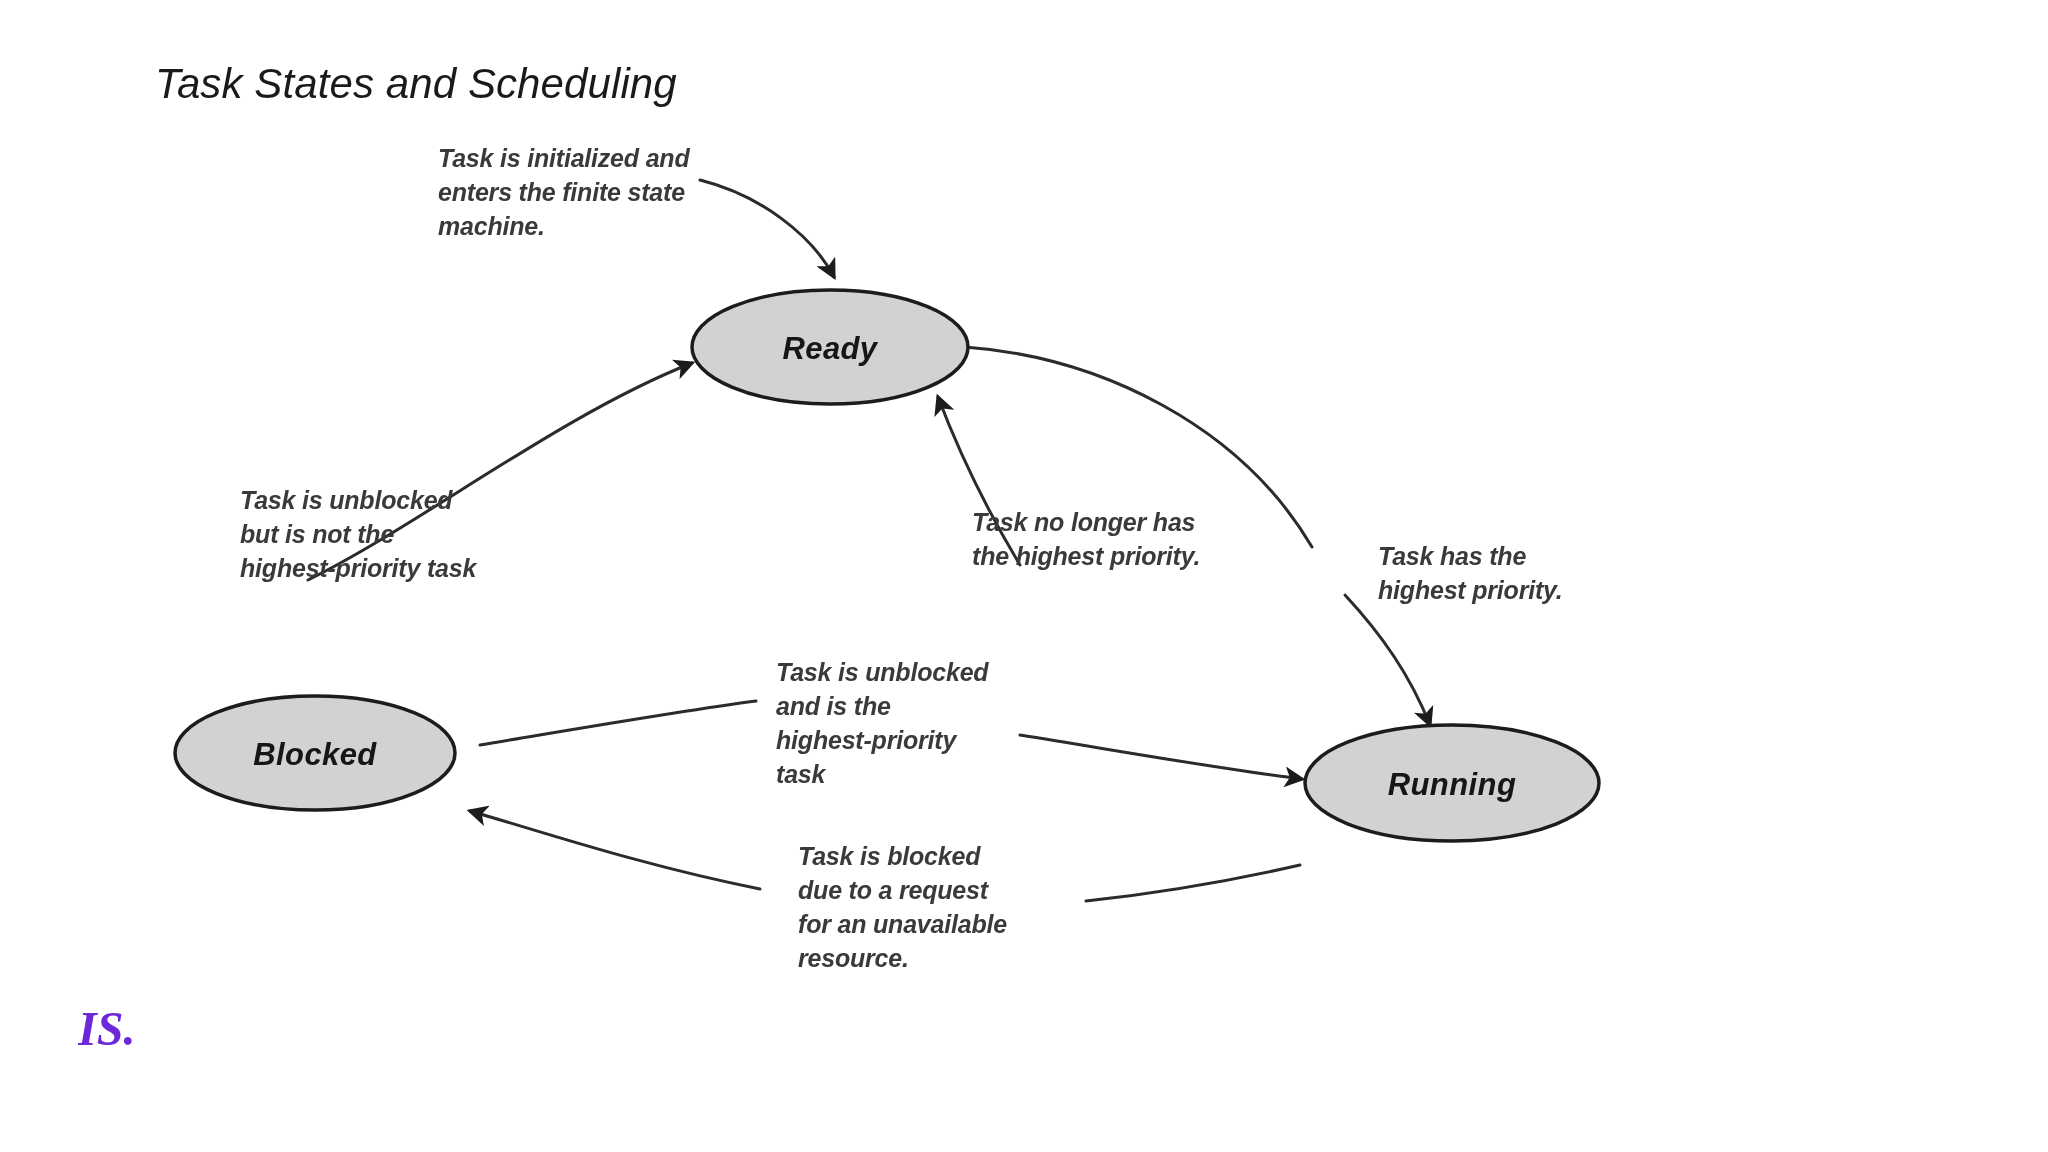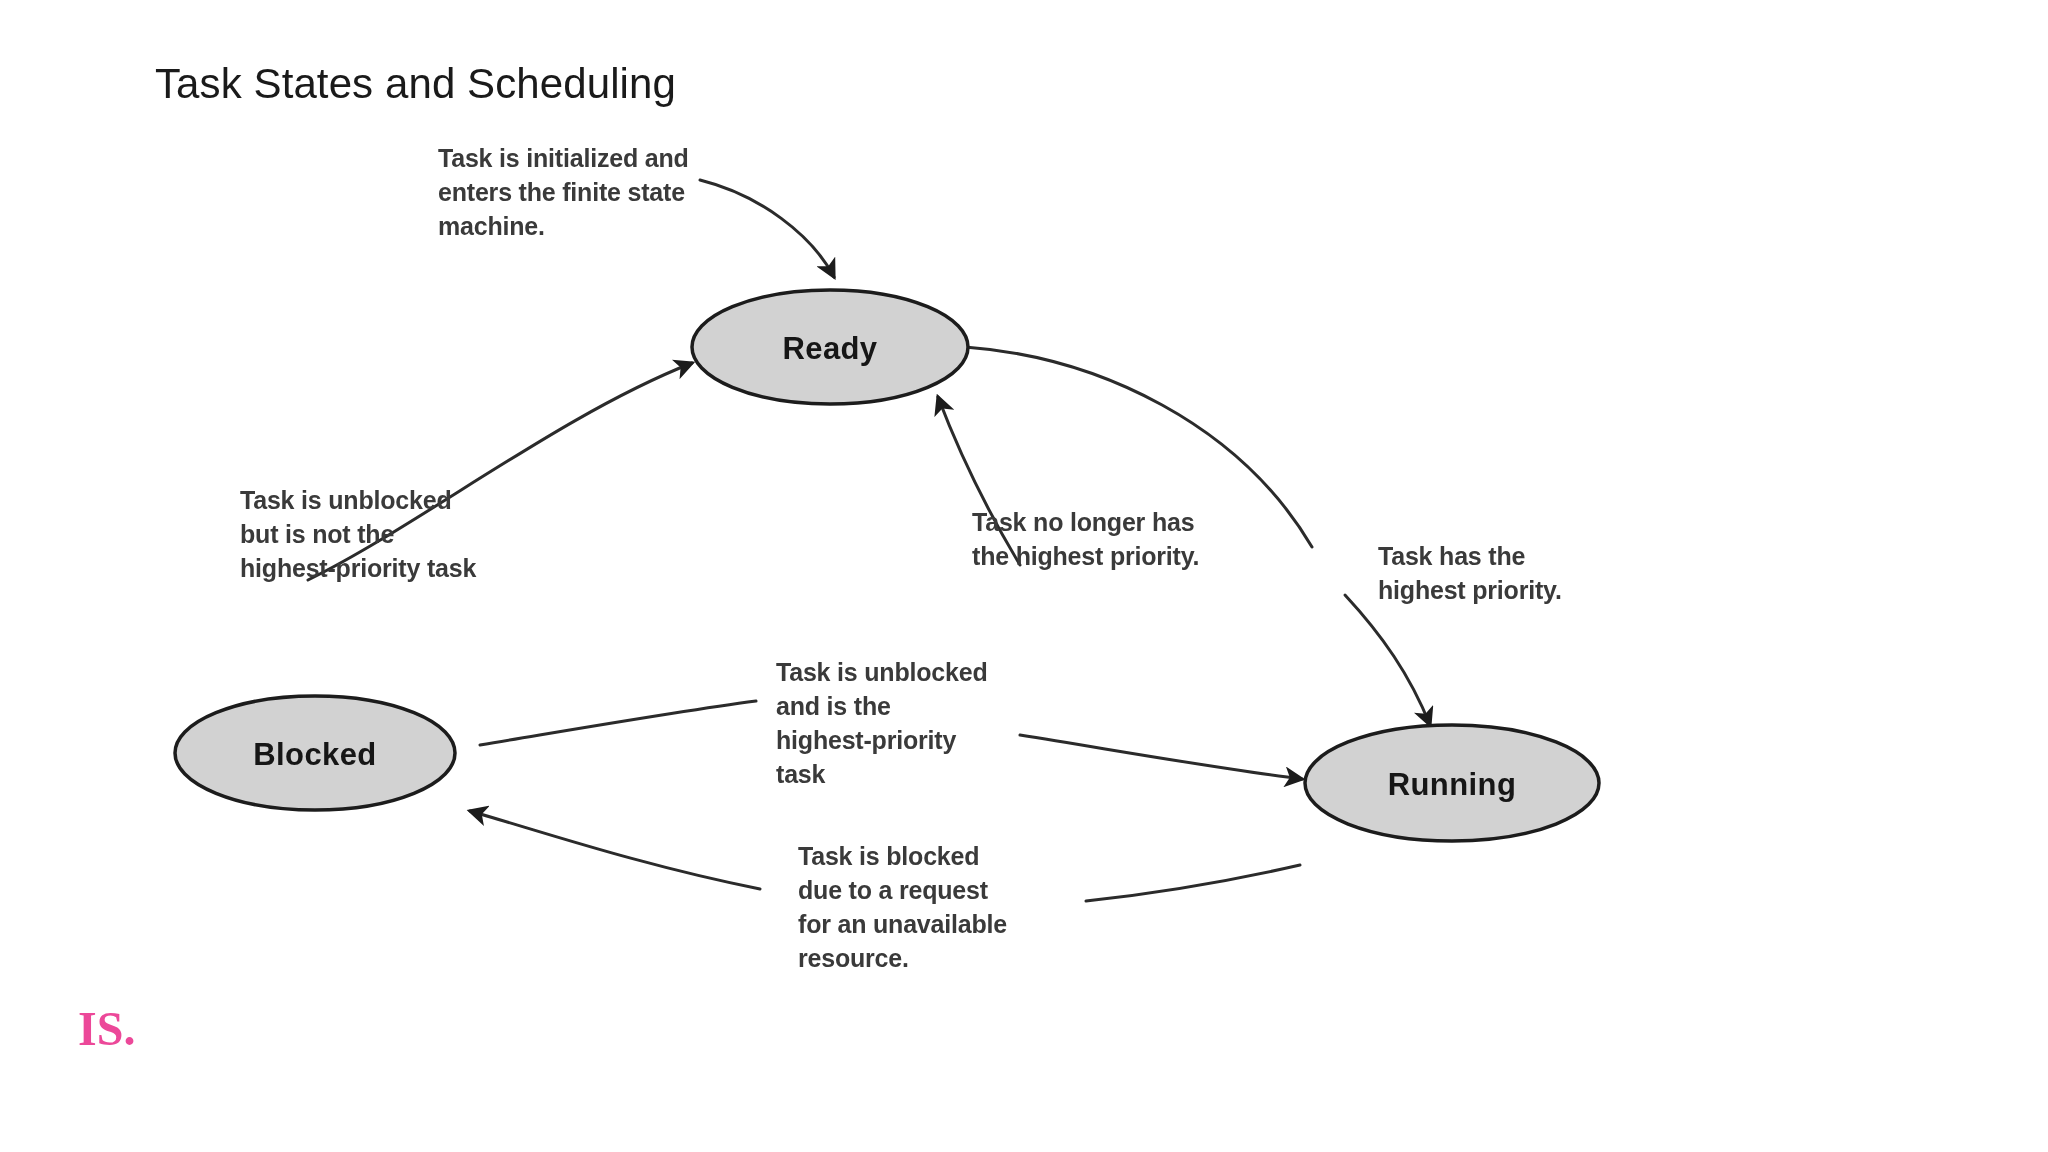--- a/index.html
+++ b/index.html
@@ -11,20 +11,21 @@
     width: 2048px;
     height: 1152px;
     position: relative;
     overflow: hidden;
     font-family: "Liberation Sans", sans-serif;
   }
   #slide {
     position: absolute;
     inset: 0;
     background: #ffffff;
+    font-style: italic;
   }
   #slide-title {
     position: absolute;
     left: 155px;
     top: 60px;
     font-size: 42px;
     font-weight: 400;
     color: #1a1a1a;
     letter-spacing: 0.1px;
     white-space: nowrap;
@@ -67,21 +68,21 @@
     stroke-width: 3;
     stroke-linecap: round;
   }
   #footer-fragment {
     position: absolute;
     left: 78px;
     top: 1012px;
     font-family: "Liberation Serif", serif;
     font-size: 48px;
     font-weight: bold;
-    color: #ec4899;
+    color: #6d28d9;
     letter-spacing: 0px;
     overflow: hidden;
     height: 46px;
     line-height: 34px;
   }
 </style>
 </head>
 <body>
 
 <div id="slide">

